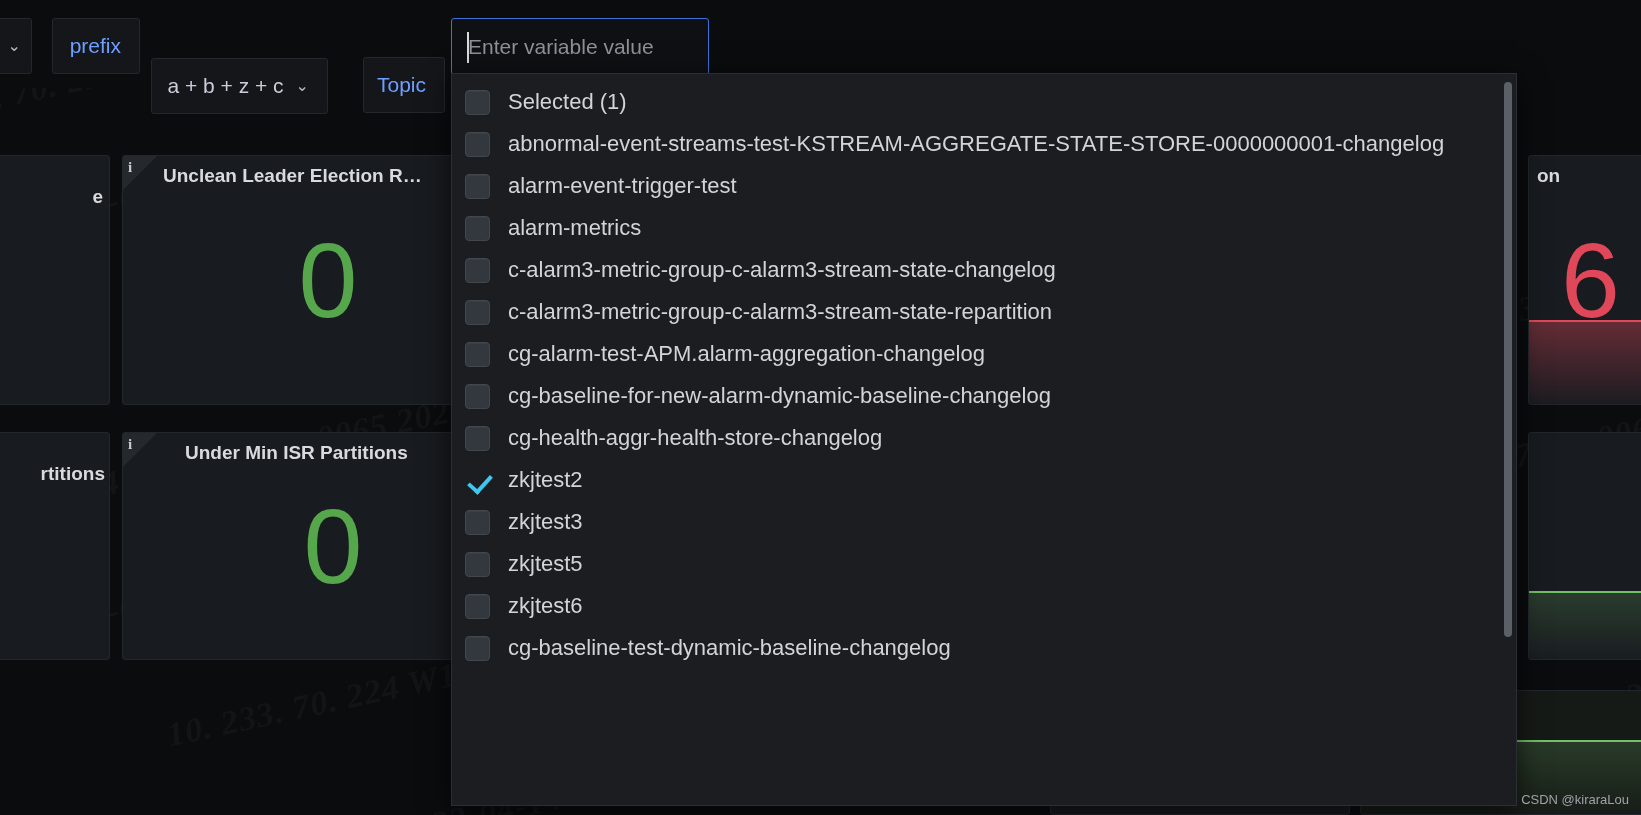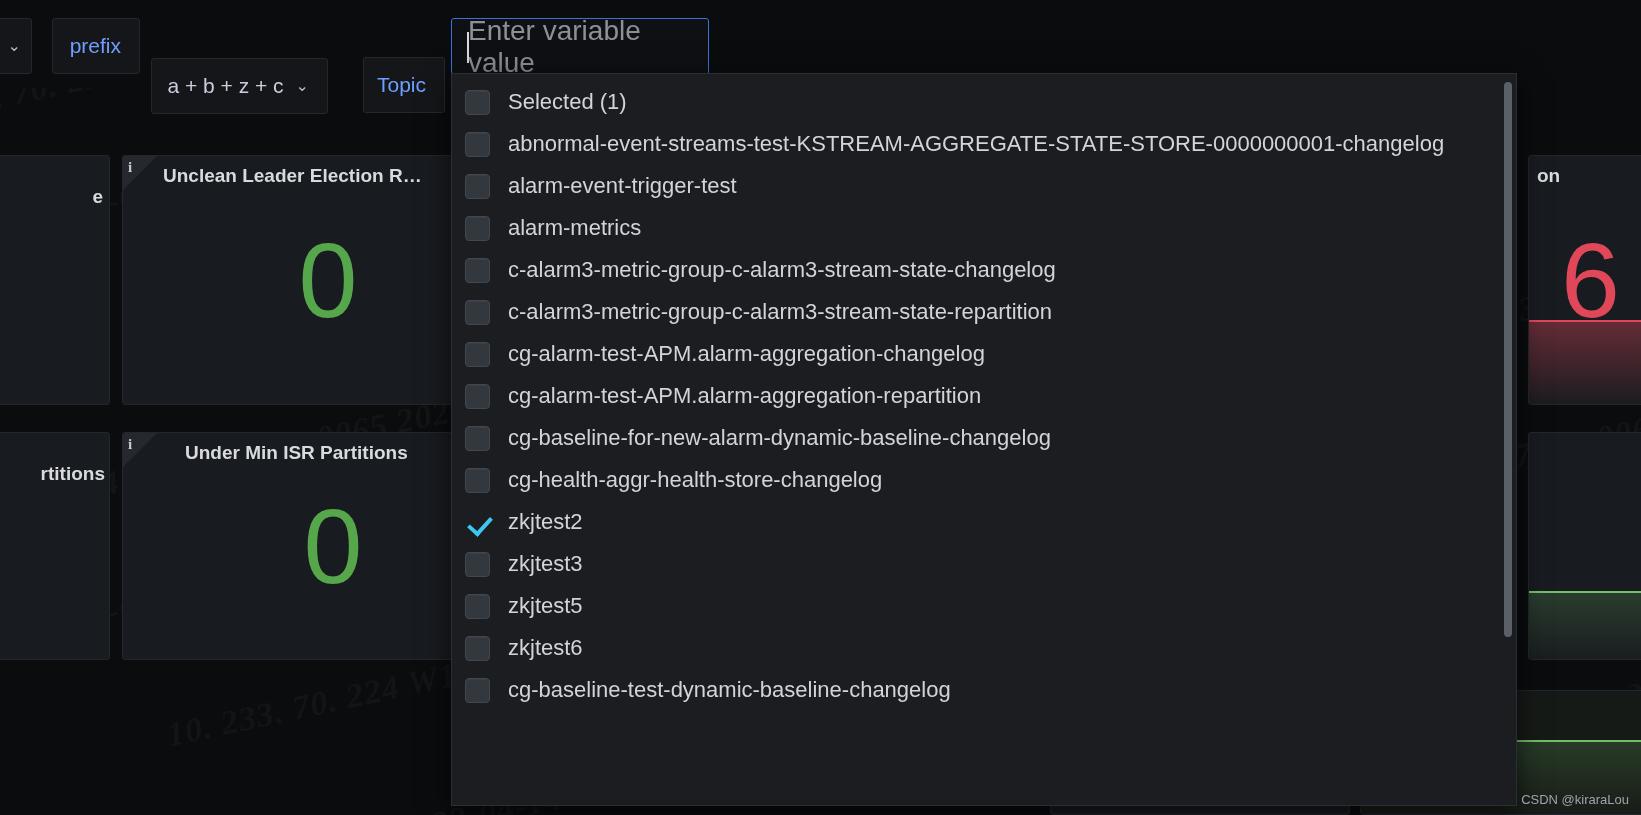--- a/index.html
+++ b/index.html
@@ -147,21 +147,21 @@
     top: 18px;
     left: 451px;
     width: 258px;
     height: 57px;
     background: #0e1013;
     border: 1px solid #3d71d9;
     border-radius: 3px;
     display: flex;
     align-items: center;
     padding-left: 16px;
-    font-size: 28px;
+    font-size: 21px;
     color: #8e9097;
     z-index: 7;
   }
   .caret {
     position: absolute;
     left: 15px;
     top: 13px;
     width: 2px;
     height: 31px;
     background: #d8dade;
@@ -361,24 +361,20 @@
         <div class="dd-item">
           <span class="cb"></span>
           <span class="dd-text">c-alarm3-metric-group-c-alarm3-stream-state-repartition</span>
         </div>
         <div class="dd-item">
           <span class="cb"></span>
           <span class="dd-text">cg-alarm-test-APM.alarm-aggregation-changelog</span>
         </div>
         <div class="dd-item">
           <span class="cb"></span>
-          <span class="dd-text">cg-alarm-test-APM.alarm-aggregation-repartition</span>
-        </div>
-        <div class="dd-item">
-          <span class="cb"></span>
           <span class="dd-text">cg-baseline-for-new-alarm-dynamic-baseline-changelog</span>
         </div>
         <div class="dd-item">
           <span class="cb"></span>
           <span class="dd-text">cg-health-aggr-health-store-changelog</span>
         </div>
         <div class="dd-item">
           <span class="cb checked"></span>
           <span class="dd-text">zkjtest2</span>
         </div>

